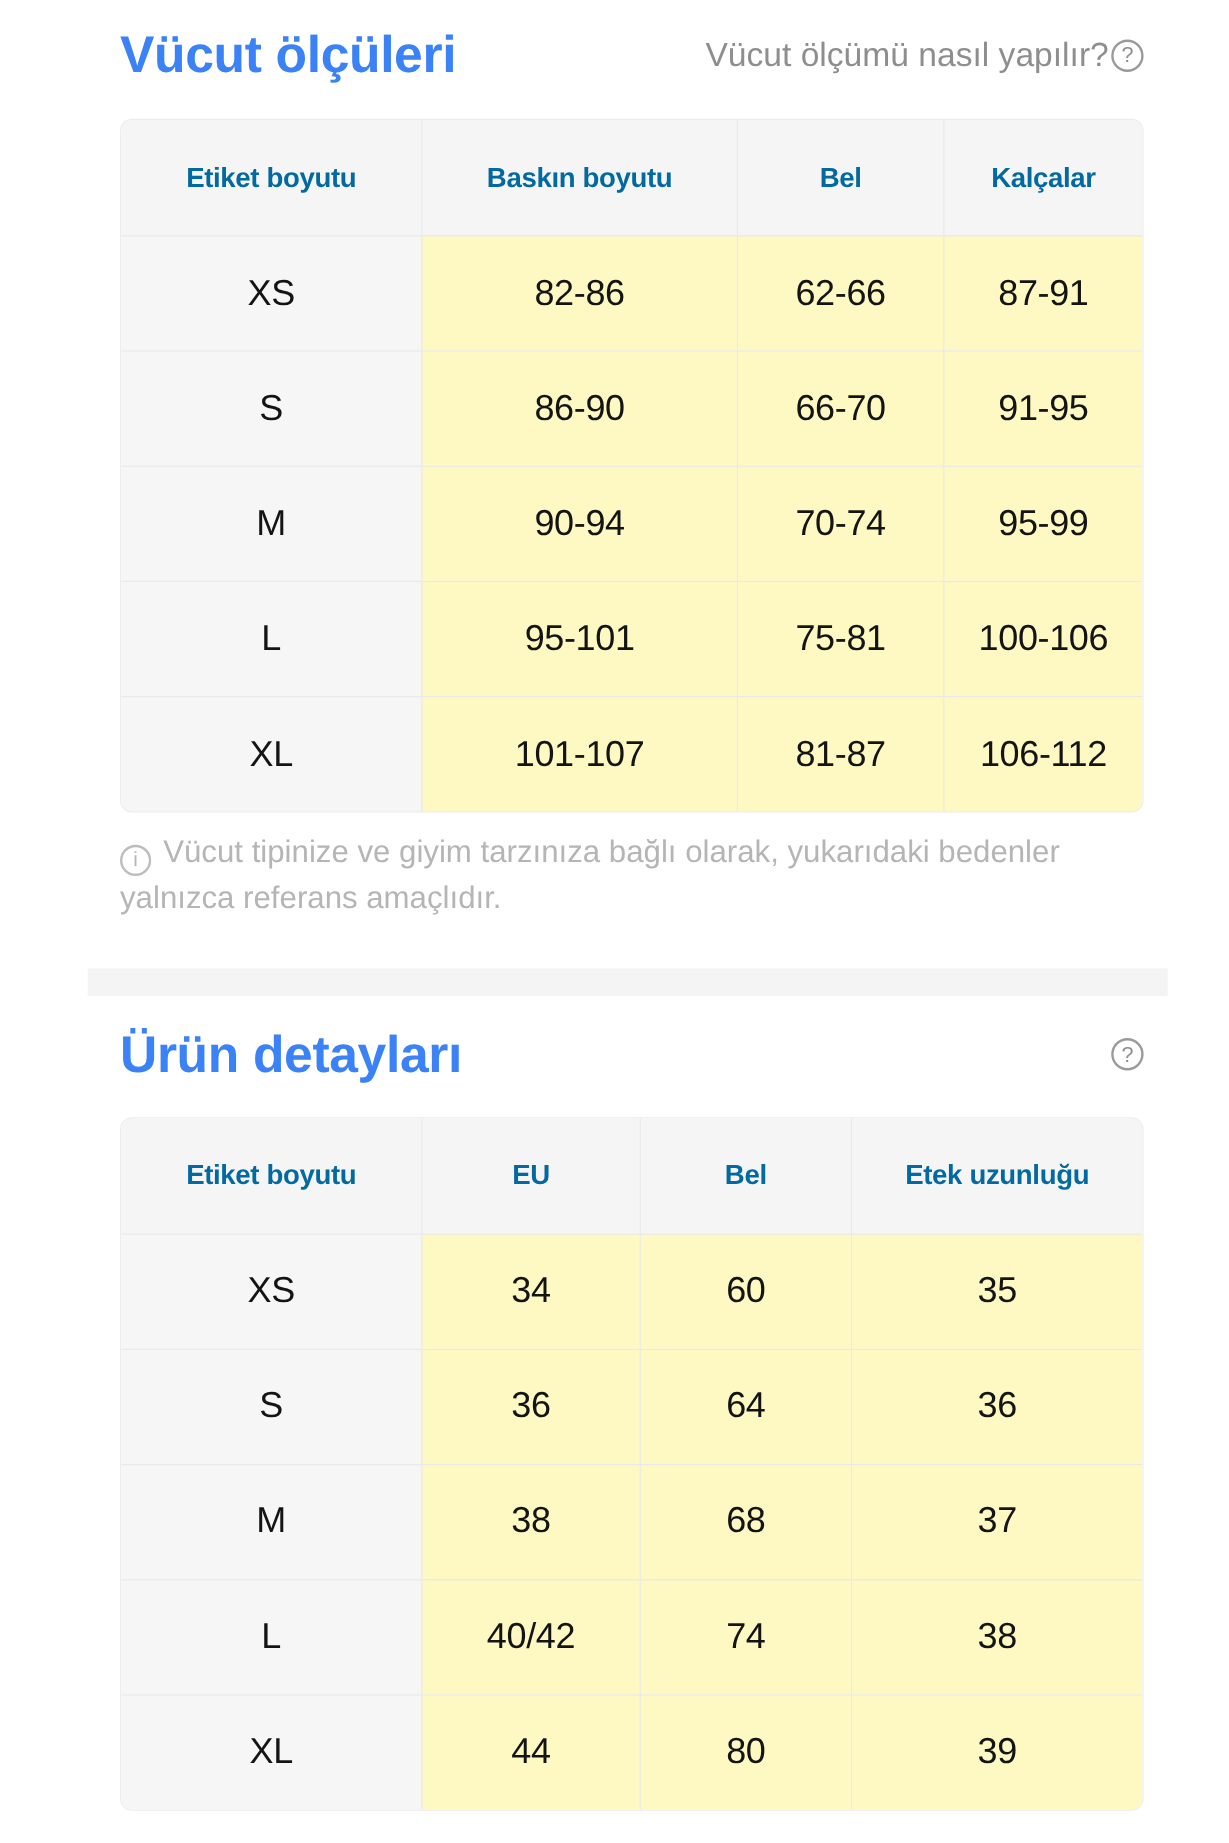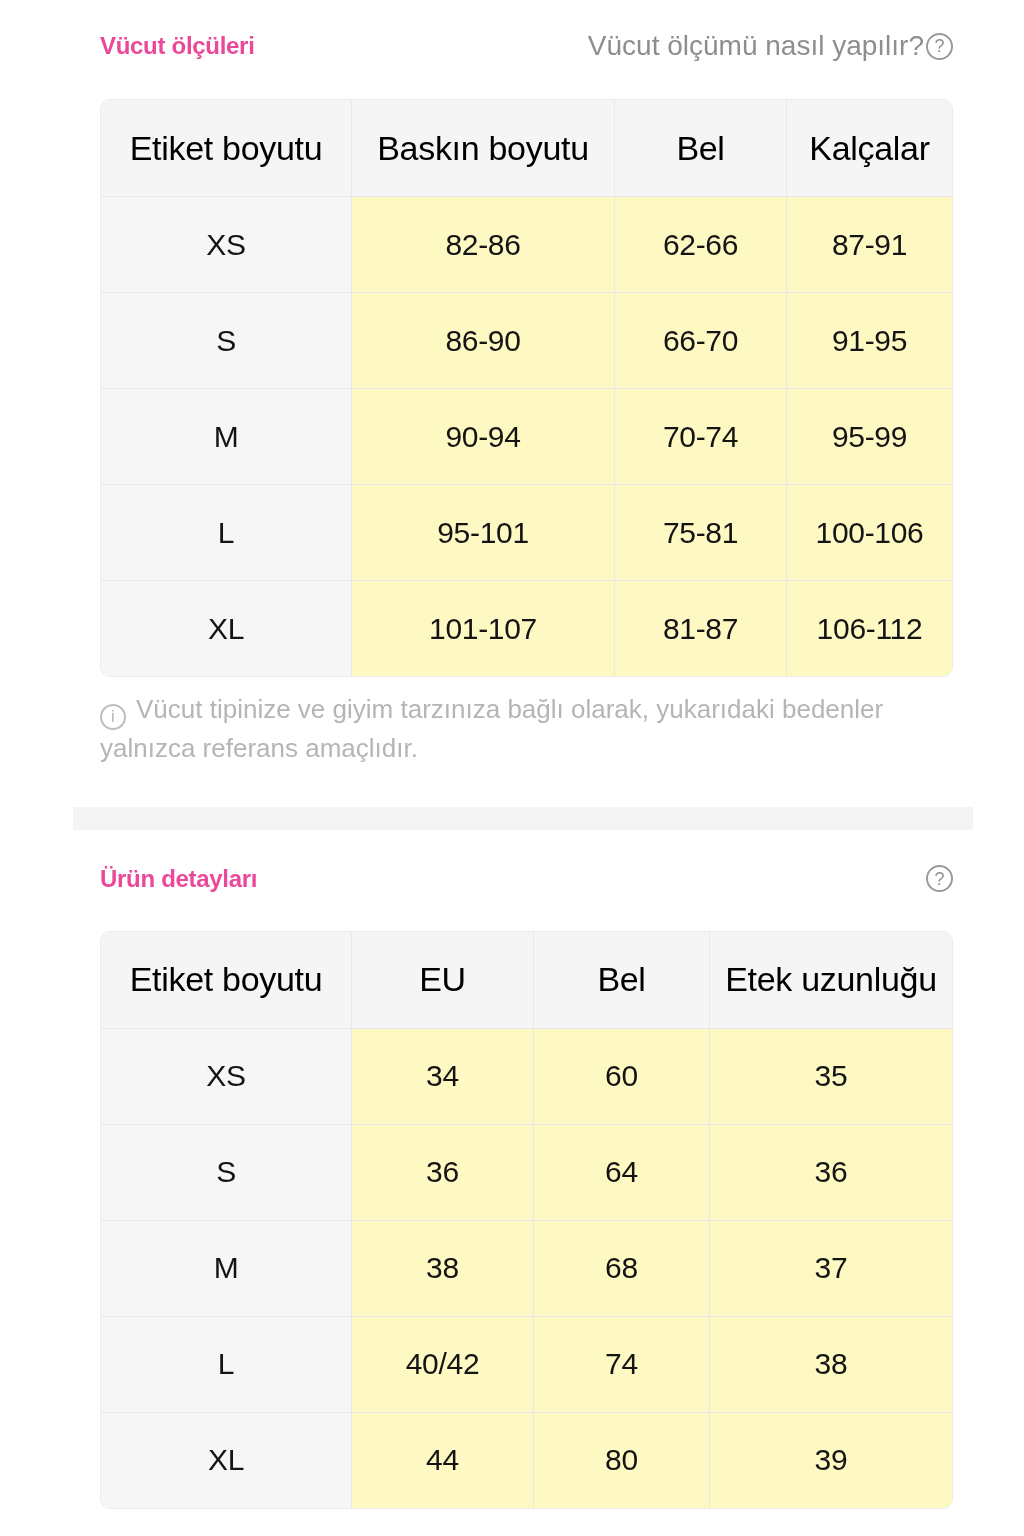--- a/index.html
+++ b/index.html
@@ -13,23 +13,23 @@
   }
   .section-header {
     display: flex;
     justify-content: space-between;
     align-items: center;
     margin: 0 71px 0 100px;
   }
   .section-header.first { margin-top: 24px; }
   .section-header.second { margin-top: 27px; }
   .section-title {
-    font-size: 24px;
+    font-size: 43px;
     font-weight: 700;
-    color: #ec4899;
+    color: #3b82f6;
     letter-spacing: -0.3px;
     line-height: 44px;
   }
   .help-link {
     display: inline-flex;
     align-items: center;
     gap: 2px;
     font-size: 28px;
     color: #8e8e8e;
     cursor: pointer;
@@ -67,23 +67,23 @@
     border-left: 1px solid #e9e9e9;
     background: #fef9c3;
     font-size: 30px;
     letter-spacing: -0.3px;
     color: #141414;
   }
   .cell.c0 { border-left: none; }
   .cell.head {
     border-top: none;
     background: #f5f5f5;
-    font-size: 34px;
-    font-weight: 400;
-    color: #000000;
+    font-size: 23px;
+    font-weight: 700;
+    color: #0369a1;
   }
   .cell.size { background: #f6f6f6; }
   .note {
     margin: 14px 100px 0 100px;
     width: 802px;
     font-size: 26px;
     line-height: 37px;
     color: #b5b5b5;
   }
   .info-icon {

